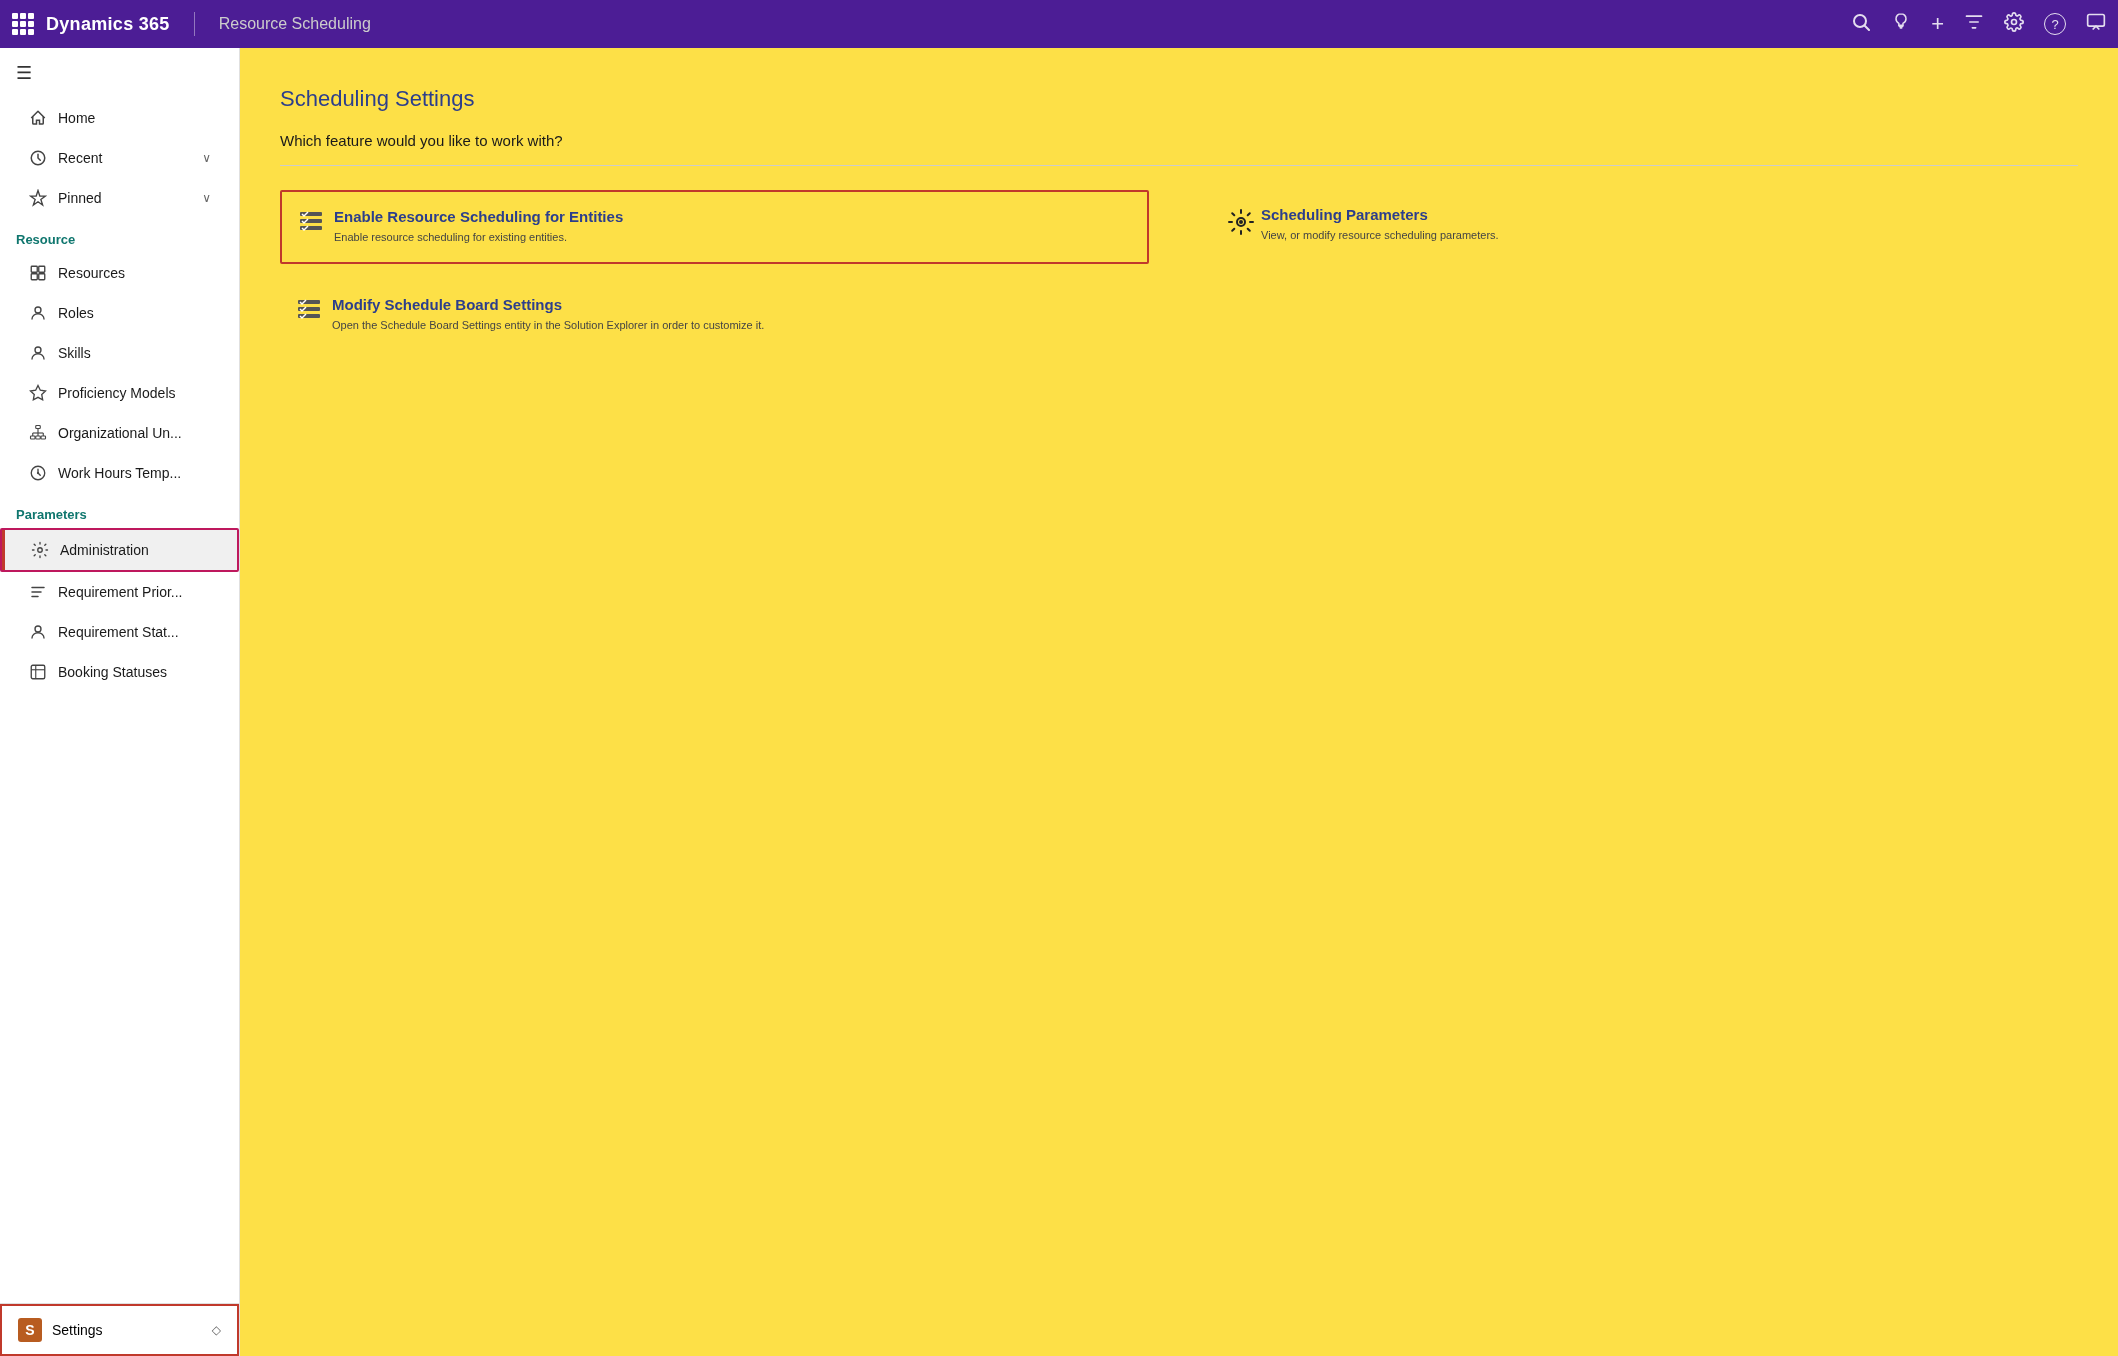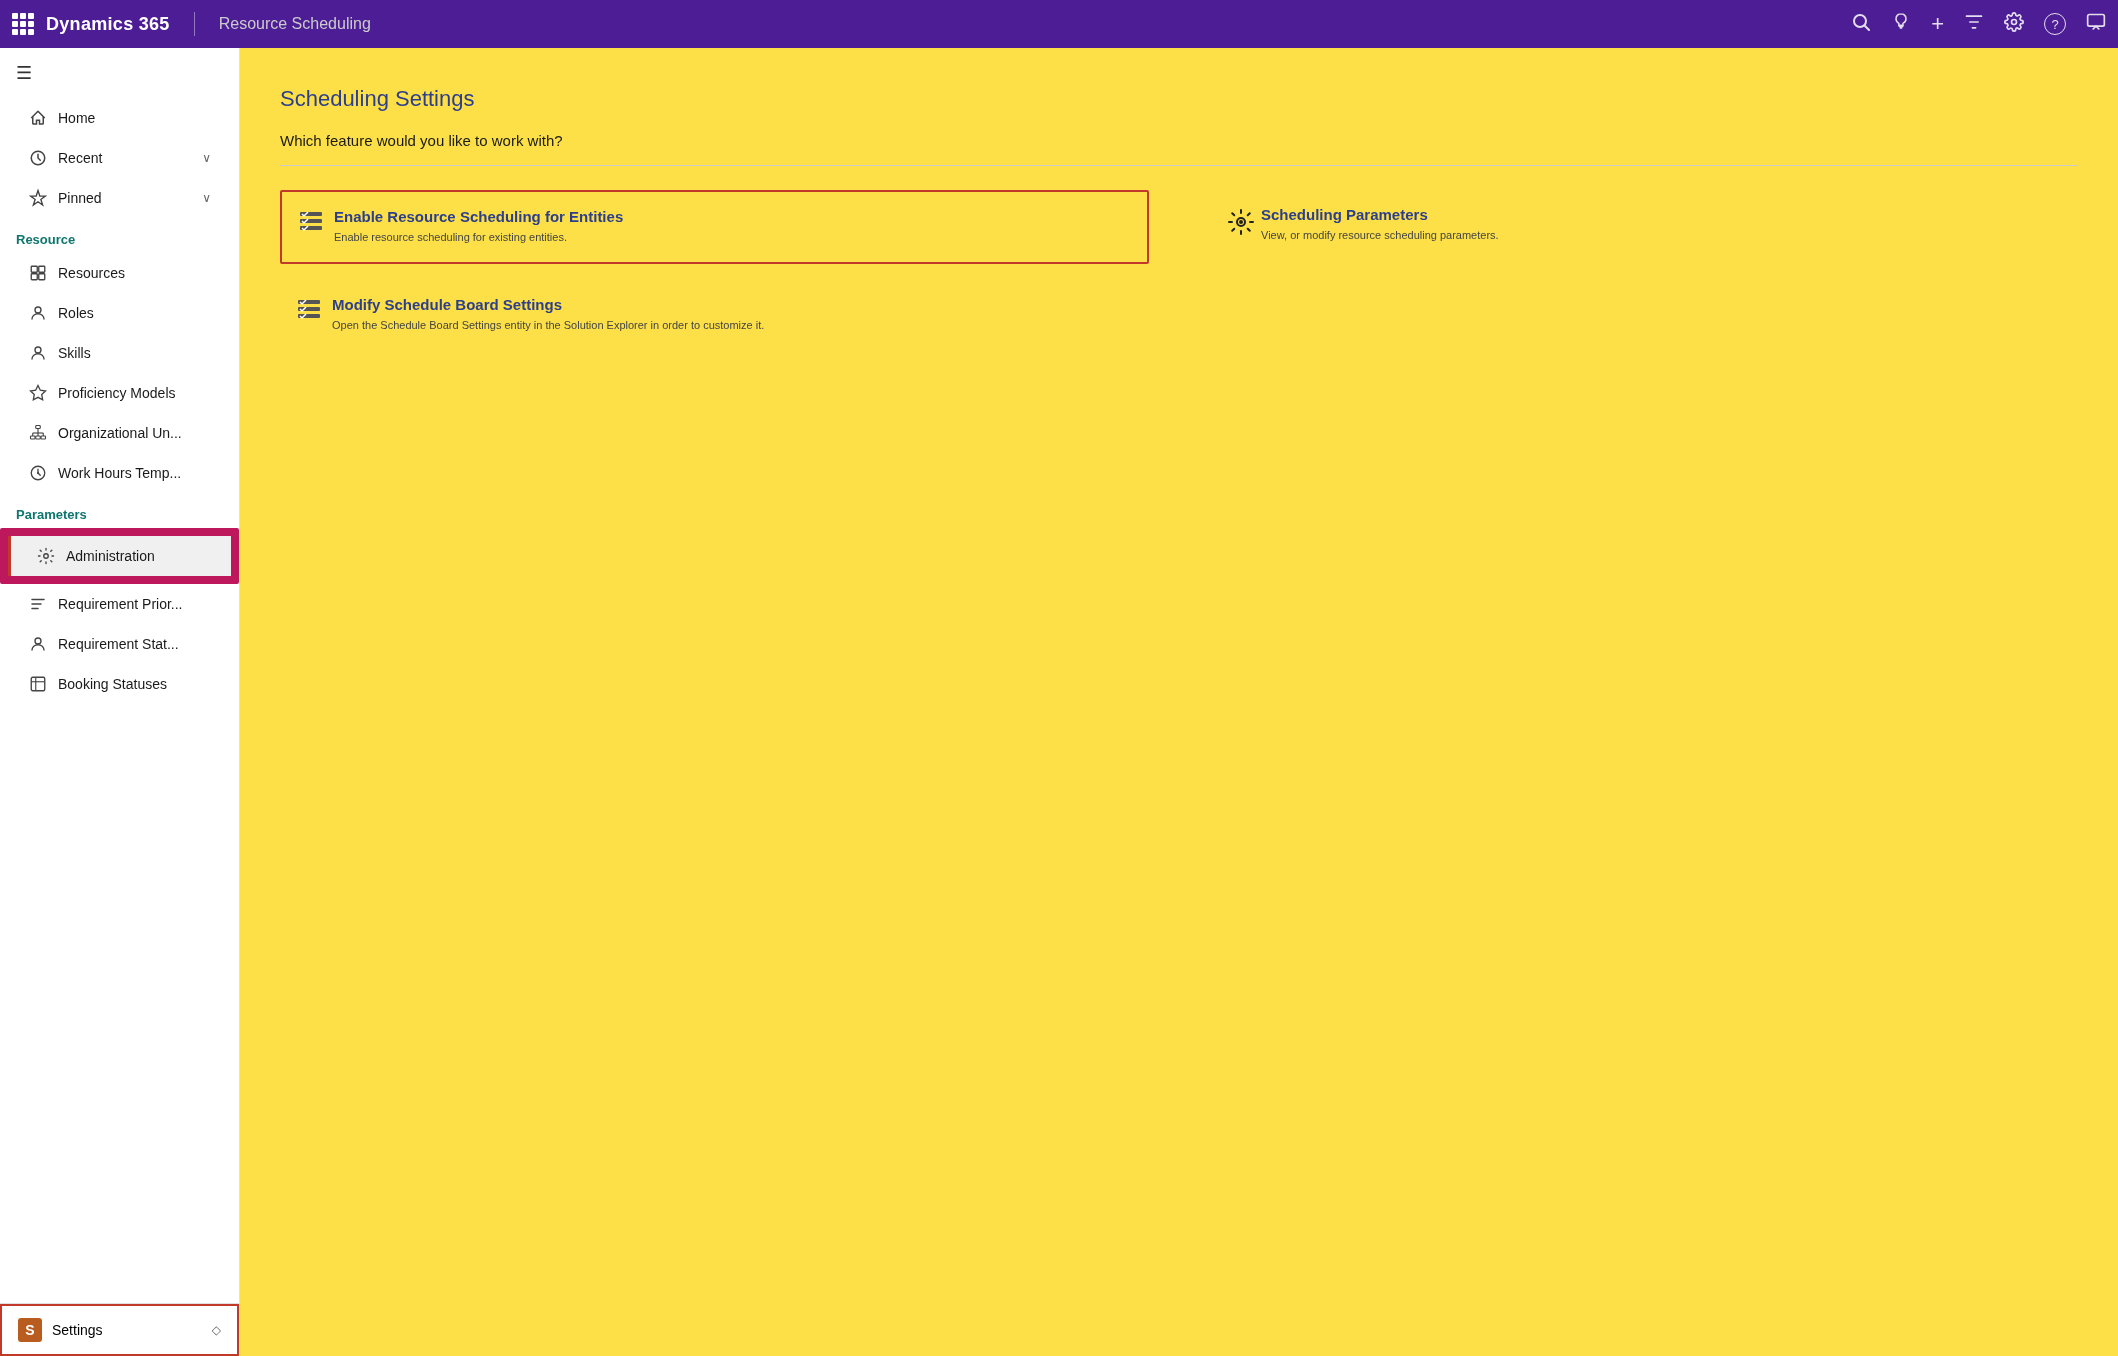--- a/index.html
+++ b/index.html
@@ -129,21 +129,21 @@
     .sidebar-nav-item.active::before {
       content: '';
       position: absolute;
       left: 0;
       top: 0;
       bottom: 0;
       width: 3px;
       background: #c0392b;
     }
     .sidebar-nav-item.highlighted {
-      border: 8px solid #be185d;
+      border: 2px solid #be185d;
       border-radius: 2px;
     }
 
     
     .sidebar-bottom {
       margin-top: auto;
       border-top: 1px solid #e0e0e0;
     }
     .settings-item {
       display: flex;

